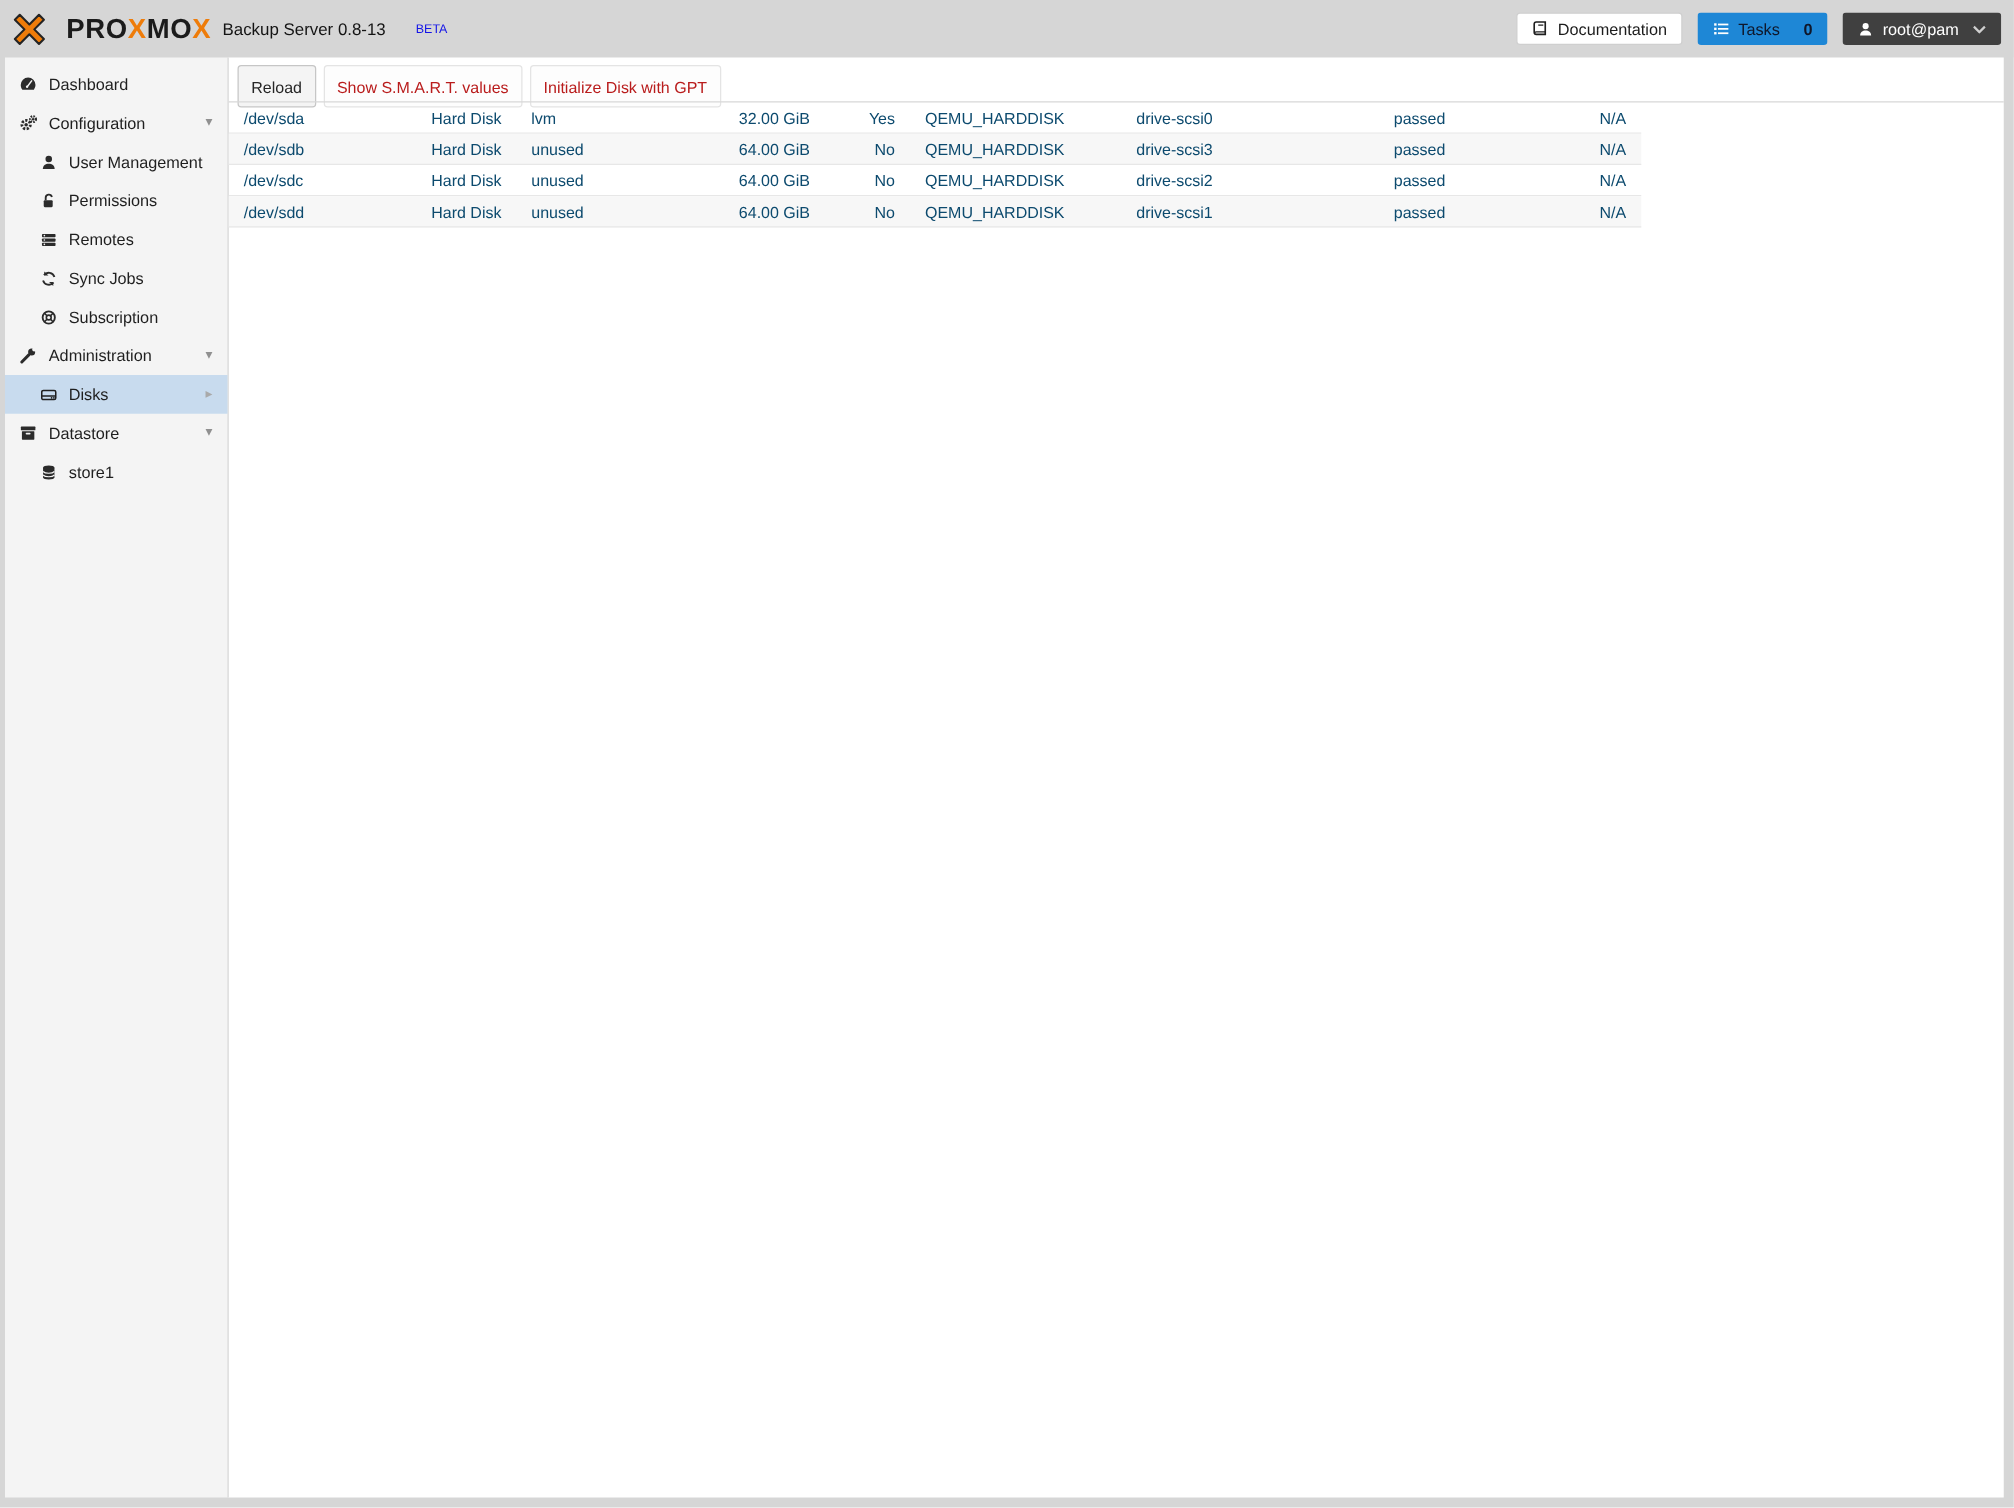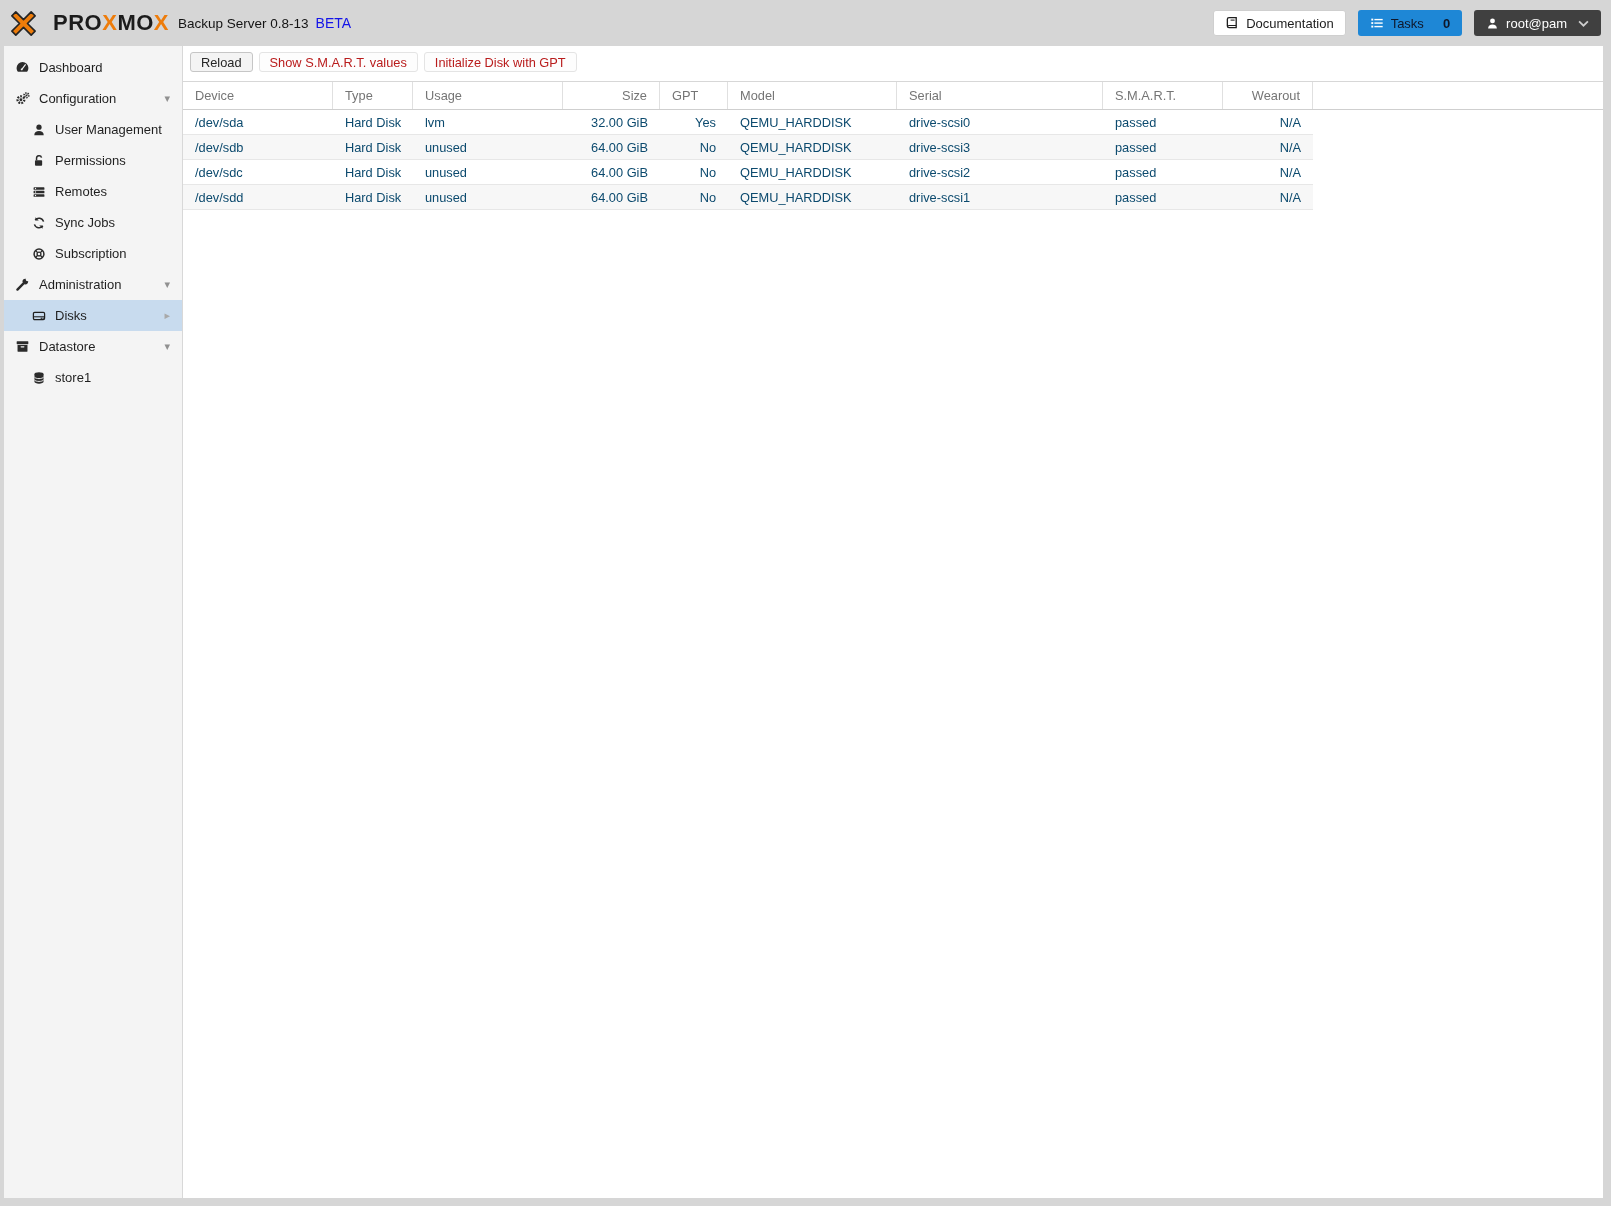--- a/index.html
+++ b/index.html
@@ -11,21 +11,21 @@
   body{background:var(--header-bg);font-family:"Liberation Sans","DejaVu Sans",sans-serif;color:#1a1a1a}
   .page{display:flex;flex-direction:column;width:100%;height:100%}
 
   
   .tophdr{height:46px;flex:0 0 46px;display:flex;align-items:center;background:var(--header-bg);padding:0 10px}
   .logo{display:flex;align-items:center;gap:16px}
   .logo svg{display:block}
   .logoword{font-size:22px;font-weight:700;letter-spacing:.5px;color:#1b1b1b;line-height:1}
   .logoword .ox{color:var(--orange)}
   .apptitle{font-size:13.5px;margin-left:9px;color:#141414}
-  .beta{font-size:14px;margin-left:7px;color:var(--link-blue);cursor:pointer}
+  .beta{font-size:10px;margin-left:24px;color:var(--link-blue);cursor:pointer}
   .hdr-right{margin-left:auto;display:flex;align-items:center;gap:12px}
   .hbtn{height:26px;display:inline-flex;align-items:center;gap:7px;padding:0 11px;border-radius:3px;font-size:13px;cursor:pointer;border:1px solid transparent}
   .hbtn svg{display:block}
   .btn-doc{background:#fff;border-color:#cfcfcf;color:#1c1c1c}
   .btn-tasks{background:var(--tasks-blue);color:#0f172a}
   .btn-tasks .cnt{font-weight:700;margin-left:12px}
   .btn-user{background:#404040;color:#fff}
   .btn-user .caret{margin-left:4px}
 
   
@@ -35,21 +35,21 @@
   .nav-item.lvl1{padding-left:26px}
   .nav-item.selected{background:var(--selected-blue)}
   .nav-icon{width:17px;display:flex;justify-content:center;align-items:center;flex:0 0 17px}
   .expander{position:absolute;right:12px;color:#909090;font-size:11px;line-height:1;cursor:pointer}
   .expander.chev{color:#a9a9a9}
 
   .main{flex:1;background:#fff;border-left:1px solid #d8d8d8;display:flex;flex-direction:column;min-width:0}
 
   
   .toolbar{height:35px;flex:0 0 35px;display:flex;align-items:flex-start;gap:6px;padding:6px 0 0 7px}
-  .tbtn{height:20px;padding:0 10px;font-size:12.8px;border-radius:3px;border:1px solid #c6c6c6;background:#f4f4f4;color:#262626;cursor:pointer;font-family:inherit}
+  .tbtn{height:34px;padding:0 10px;font-size:12.8px;border-radius:3px;border:1px solid #c6c6c6;background:#f4f4f4;color:#262626;cursor:pointer;font-family:inherit}
   .tbtn.disabled{background:#fdfdfd;border-color:#e4e4e4;color:#b91c1c}
 
   
   .grid{border-top:1px solid #d7d7d7}
   .thead{display:flex;height:28px;border-bottom:1px solid #cfcfcf}
   .hcell{display:flex;align-items:center;padding:0 12px;font-size:12.8px;color:#757575;border-right:1px solid #e0e0e0;cursor:pointer}
   .hfiller{flex:1}
   .trow{display:flex;height:25px;border-bottom:1px solid #e7e7e7;width:1130px;cursor:pointer}
   .trow.stripe{background:#f7f7f7}
   .tcell{display:flex;align-items:center;padding:0 12px;font-size:12.8px;color:#0c4a6e;overflow:hidden;white-space:nowrap}
@@ -256,32 +256,20 @@
     </aside>
 
     <main class="main">
       <div class="toolbar">
         <button class="tbtn">Reload</button>
         <button class="tbtn disabled">Show S.M.A.R.T. values</button>
         <button class="tbtn disabled">Initialize Disk with GPT</button>
       </div>
 
       <div class="grid">
-        <div class="thead">
-            <div class="hcell col-device">Device</div>
-            <div class="hcell col-type">Type</div>
-            <div class="hcell col-usage">Usage</div>
-            <div class="hcell col-size">Size</div>
-            <div class="hcell col-gpt">GPT</div>
-            <div class="hcell col-model">Model</div>
-            <div class="hcell col-serial">Serial</div>
-            <div class="hcell col-smart">S.M.A.R.T.</div>
-            <div class="hcell col-wearout">Wearout</div>
-            <div class="hfiller"></div>
-          </div>
         <div class="tbody">
             <div class="trow">
               <div class="tcell col-device">/dev/sda</div>
               <div class="tcell col-type">Hard Disk</div>
               <div class="tcell col-usage">lvm</div>
               <div class="tcell col-size">32.00 GiB</div>
               <div class="tcell col-gpt">Yes</div>
               <div class="tcell col-model">QEMU_HARDDISK</div>
               <div class="tcell col-serial">drive-scsi0</div>
               <div class="tcell col-smart">passed</div>

